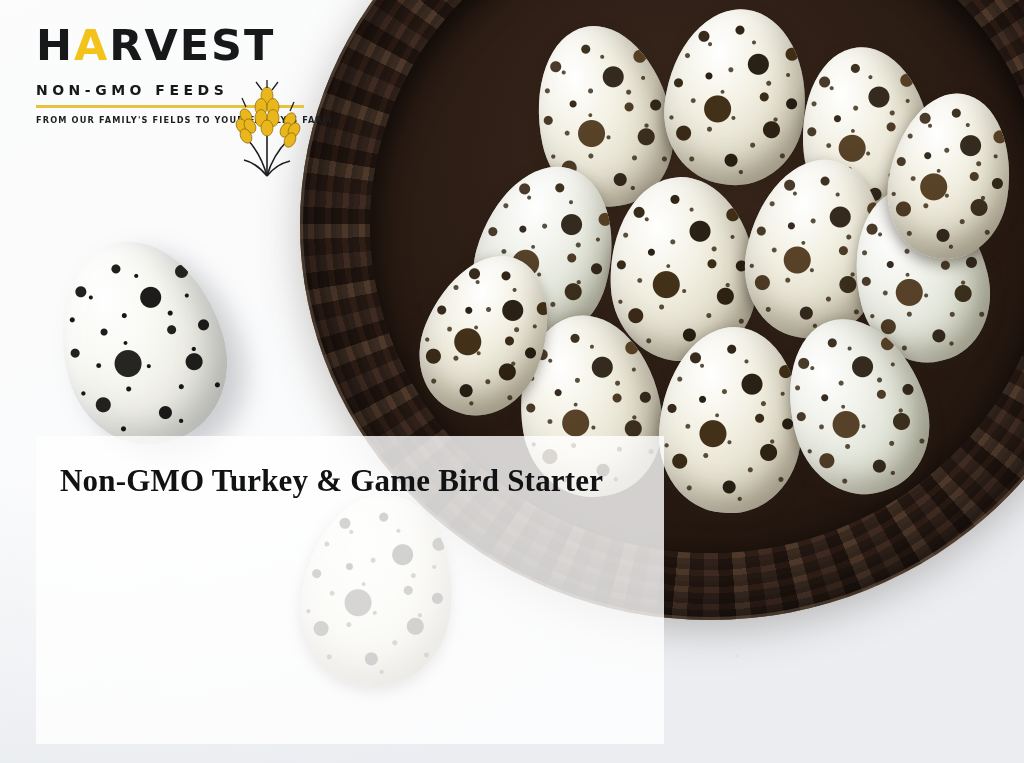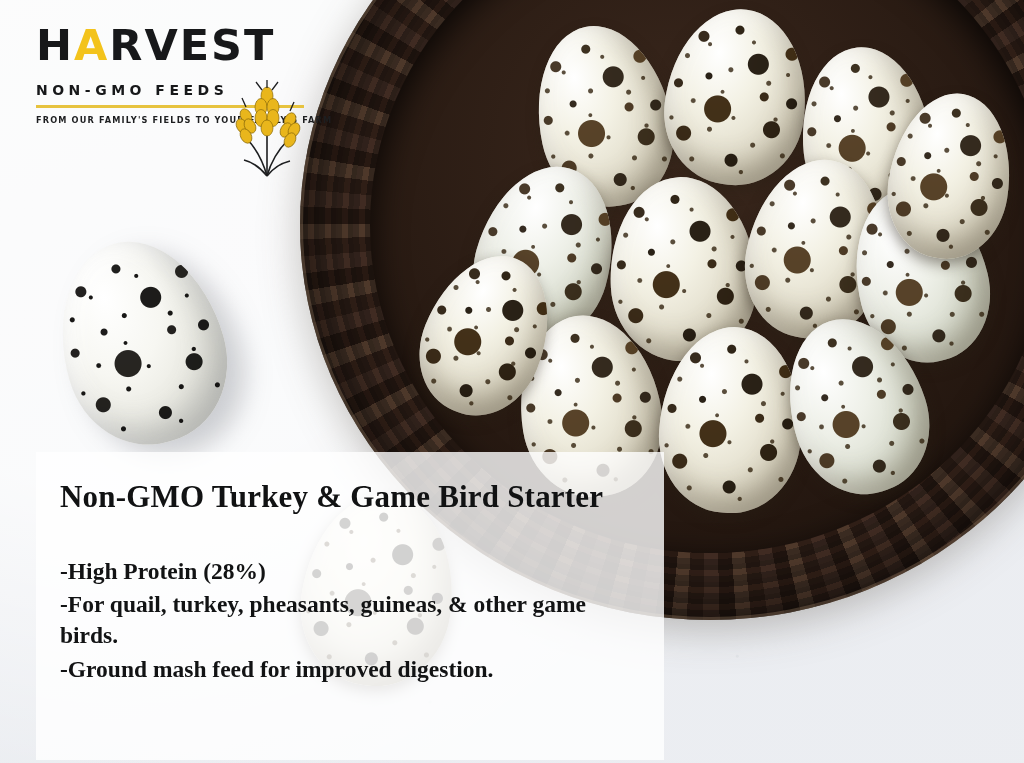--- a/index.html
+++ b/index.html
@@ -127,21 +127,21 @@
   
   .egg-caption{
     position:absolute;left:303px;top:494px;width:150px;height:192px;
     transform:rotate(8deg);
     background:radial-gradient(ellipse at 36% 26%,#fbfaf3 0%,#efeee2 36%,#d5d2c4 72%,#b4b0a2 100%);
   }
   .egg-caption::before{filter:brightness(.55) saturate(.35);}
 
   
   .caption{
-    position:absolute;left:36px;top:452px;width:628px;height:308px;
+    position:absolute;left:36px;top:436px;width:628px;height:308px;
     background:rgba(255,255,255,.80);
     box-sizing:border-box;
     padding:26px 24px 20px 24px;
   }
   .caption h1{
     margin:0;font-size:31px;line-height:1.22;font-weight:700;color:#111213;
     letter-spacing:.2px;
   }
   .caption .bullets{margin-top:40px;}
   .caption .bullets p{
@@ -199,25 +199,20 @@
 
     </div>
   </div>
 
   <div class="egg egg-lone"></div>
 
   <div class="egg egg-caption"></div>
 
   <div class="caption">
     <h1>Non-GMO Turkey &amp; Game Bird Starter</h1>
-    <div class="bullets">
-      <p>-High Protein (28%)</p>
-      <p>-For quail, turkey, pheasants, guineas, &amp; other game birds.</p>
-      <p>-Ground mash feed for improved digestion.</p>
-    </div>
   </div>
 
   <div class="logo">
     <div class="logo-line2"><span>H</span><span class="hl">A</span><span>RVEST</span></div>
     <div class="logo-sub">NON-GMO FEEDS</div>
     <div class="logo-rule"></div>
     <div class="logo-tag">FROM OUR FAMILY'S FIELDS TO YOUR FAMILY'S FARM</div>
   </div>
 
   <svg class="wheat" viewBox="0 0 82 105">

